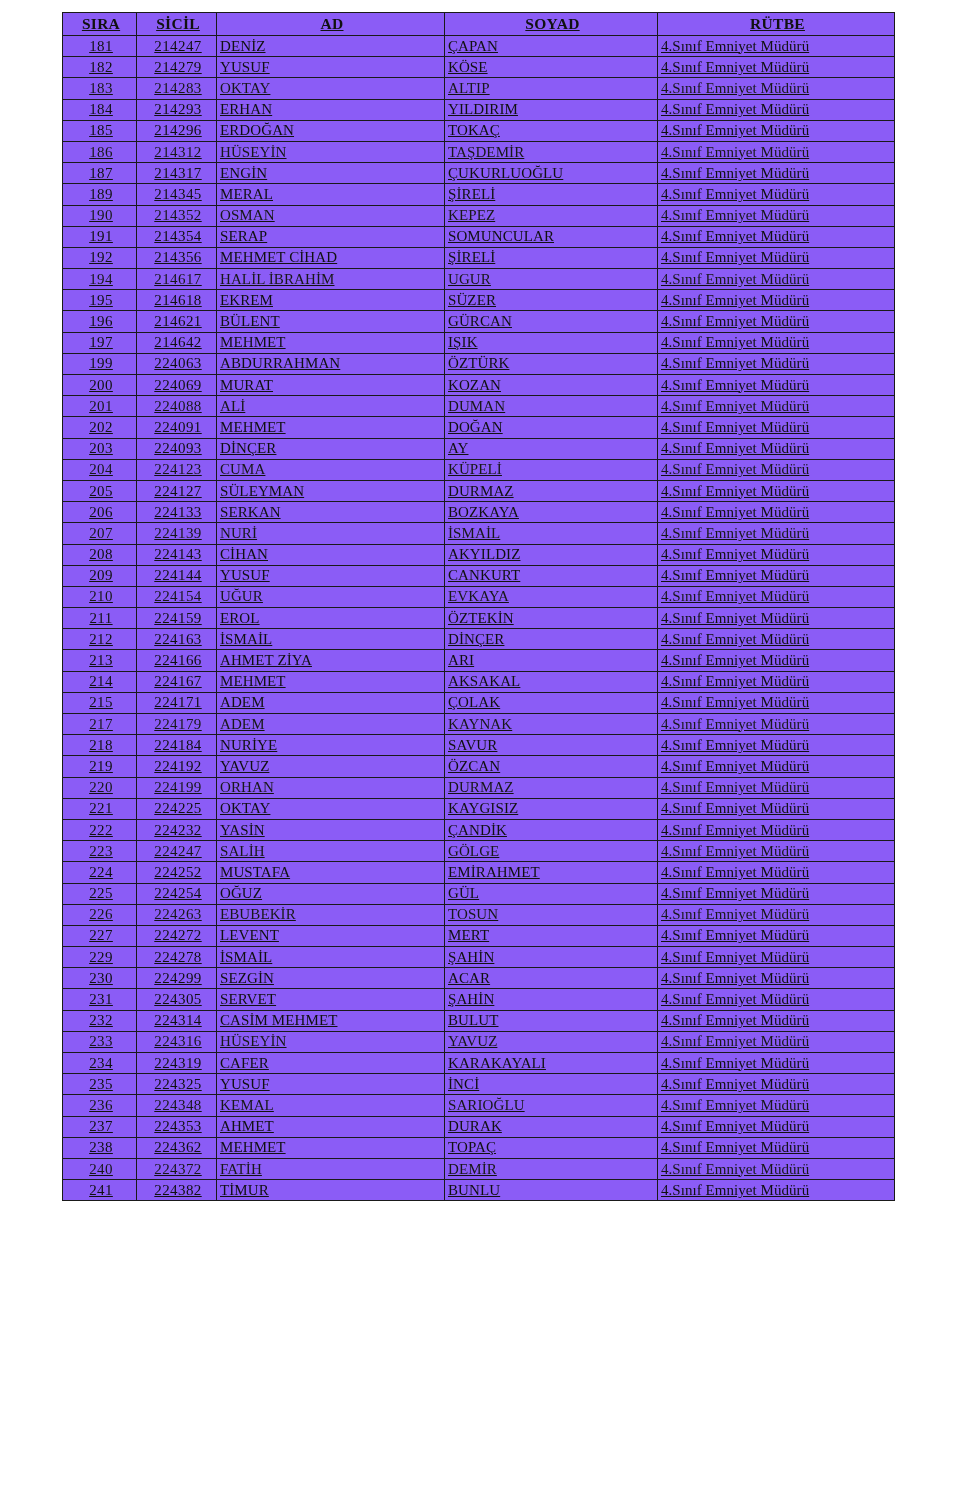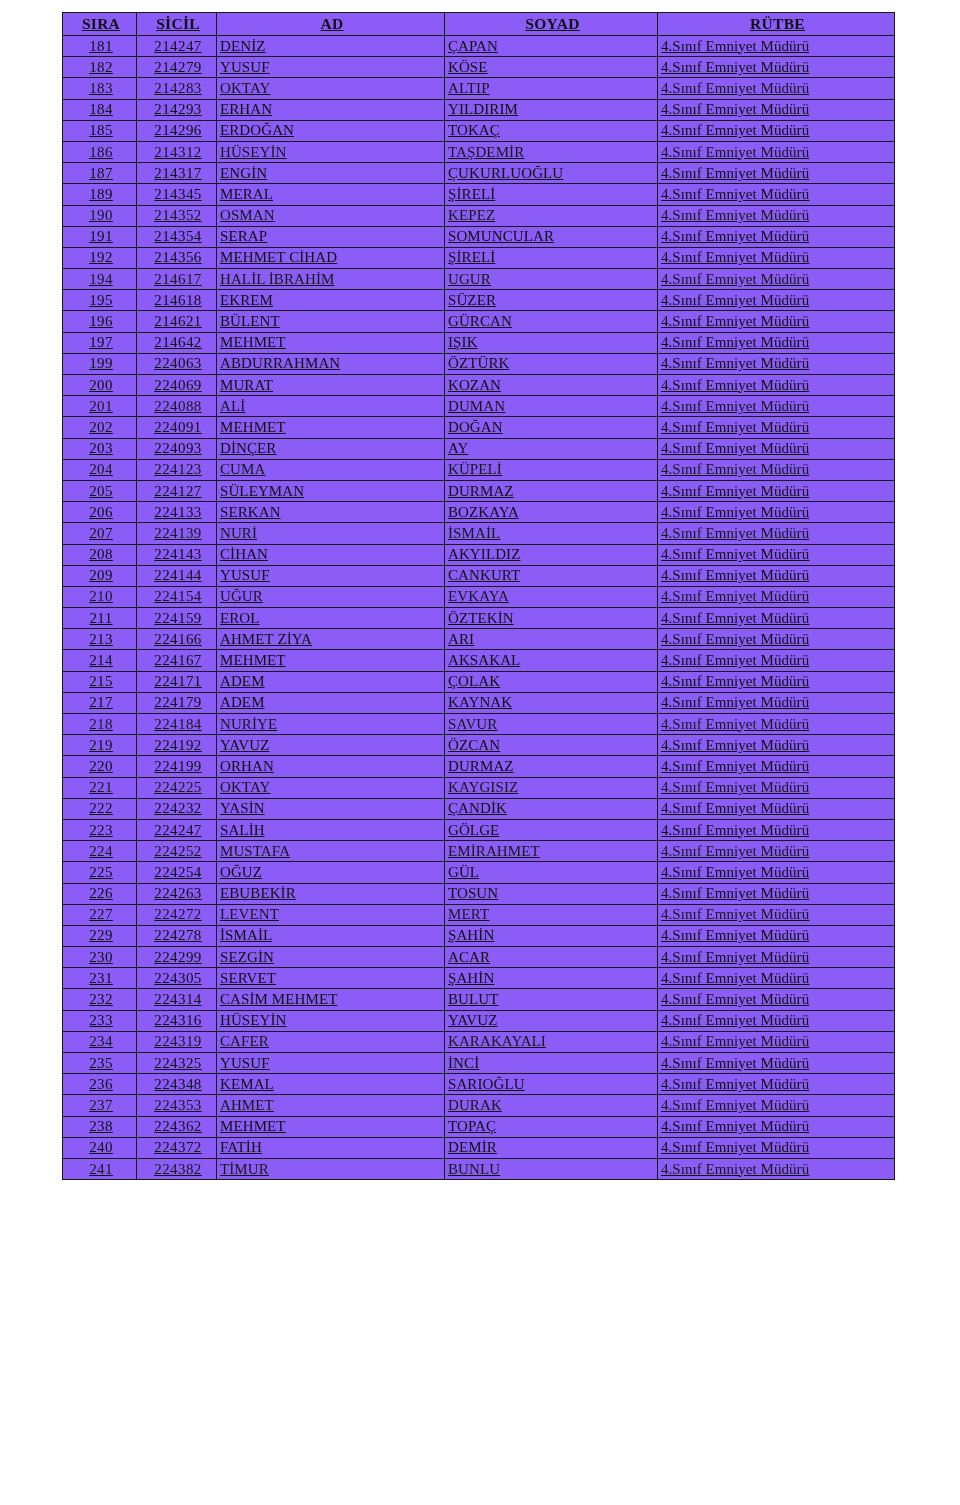--- a/index.html
+++ b/index.html
@@ -282,20 +282,27 @@
           <td class="rutbe">4.Sınıf Emniyet Müdürü</td>
         </tr>
         <tr>
           <td class="sira">211</td>
           <td class="sicil">224159</td>
           <td class="ad">EROL</td>
           <td class="soyad">ÖZTEKİN</td>
           <td class="rutbe">4.Sınıf Emniyet Müdürü</td>
         </tr>
         <tr>
+          <td class="sira">212</td>
+          <td class="sicil">224163</td>
+          <td class="ad">İSMAİL</td>
+          <td class="soyad">DİNÇER</td>
+          <td class="rutbe">4.Sınıf Emniyet Müdürü</td>
+        </tr>
+        <tr>
           <td class="sira">213</td>
           <td class="sicil">224166</td>
           <td class="ad">AHMET ZİYA</td>
           <td class="soyad">ARI</td>
           <td class="rutbe">4.Sınıf Emniyet Müdürü</td>
         </tr>
         <tr>
           <td class="sira">214</td>
           <td class="sicil">224167</td>
           <td class="ad">MEHMET</td>

